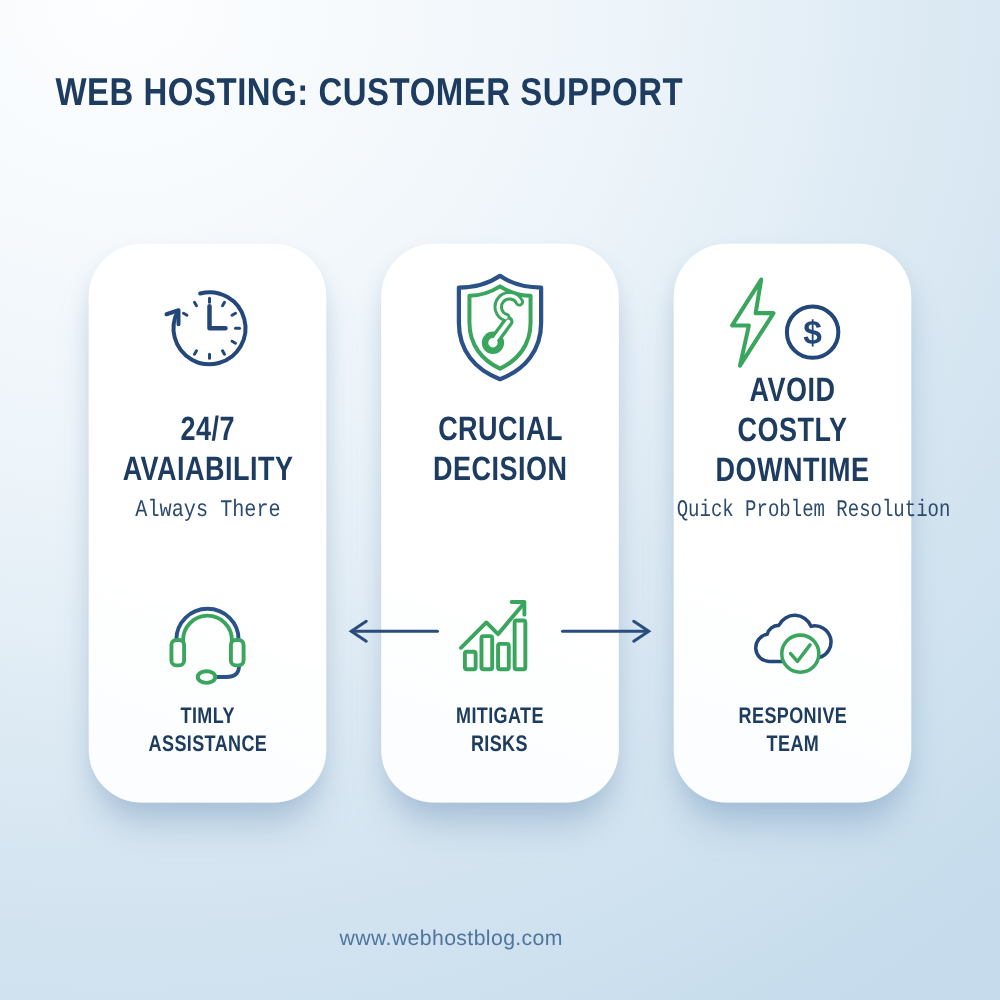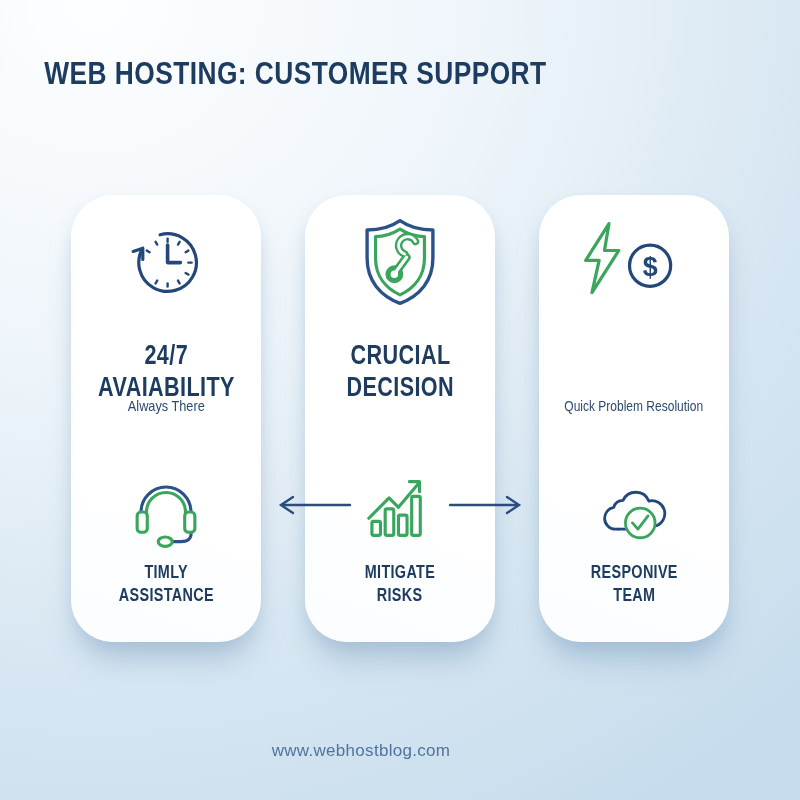--- a/index.html
+++ b/index.html
@@ -20,25 +20,25 @@
     width:190px;height:447px;border-radius:42px;position:relative;
     background:linear-gradient(200deg,#ffffff 55%,#fbfdfe 100%);
     box-shadow:0 24px 30px -8px rgba(110,145,182,.40), 0 6px 14px rgba(140,170,200,.18);
   }
   .icon-top{position:absolute;top:26px;left:0;width:100%;display:flex;justify-content:center;}
   .icon-bottom{position:absolute;top:278px;left:0;width:100%;display:flex;justify-content:center;}
   .heading{
     position:absolute;left:-20px;right:-20px;text-align:center;
     color:var(--navy,#1d3c60);font-size:27px;font-weight:700;line-height:32px;letter-spacing:.5px;
   }
-  .heading.two{top:132px;margin-top:12px;}
+  .heading.two{top:132px;}
   .heading.three{top:101px;}
   .subtitle{
     position:absolute;top:202px;left:-25px;right:-25px;text-align:center;
-    color:var(--navy-soft,#2c4a6e);font-size:15px;font-weight:400;
+    color:var(--navy-soft,#2c4a6e);font-size:19px;font-weight:400;font-family:Liberation Mono, monospace;
   }
   .label{
     position:absolute;top:366px;left:-15px;right:-15px;text-align:center;
     color:var(--navy,#1d3c60);font-size:18px;font-weight:700;line-height:23px;letter-spacing:.4px;
   }
   .arrow{position:absolute;top:494px;z-index:5;}
   .arrow.left{left:274px;}
   .arrow.right{left:448px;}
   .footer{
     position:absolute;top:741px;left:0;width:722px;text-align:center;
@@ -132,20 +132,25 @@
   </div>
 
   <div class="card">
     <div class="icon-top">
       <svg width="126" height="76" viewBox="0 0 140 85" fill="none" stroke-linecap="round" stroke-linejoin="round">
         <path d="M42,3 L16,44 L31,44 L23,80 L53,33 L37,33 Z" stroke="#3aa55d" stroke-width="3.6"></path>
         <circle cx="88" cy="50" r="23" stroke="#24477a" stroke-width="3.6" fill="#ffffff"></circle>
         <text x="88" y="61" text-anchor="middle" font-family="Liberation Sans, sans-serif" font-size="30" font-weight="700" fill="#24477a" stroke="none">$</text>
       </svg>
     </div>
+    <div class="heading three">
+      <div><span class="cond">AVOID</span></div>
+      <div><span class="cond">COSTLY</span></div>
+      <div><span class="cond">DOWNTIME</span></div>
+    </div>
     <div class="subtitle"><span class="cond">Quick Problem Resolution</span></div>
     <div class="icon-bottom">
       <svg width="80" height="78" viewBox="0 0 100 100" fill="none" stroke-linecap="round" stroke-linejoin="round">
         <path d="M30,72 h-4 a14,14 0 0,1 -2,-27.8 a12,12 0 0,1 12,-9.2 a18,18 0 0,1 33,1 a14,14 0 0,1 8,32 h-5" stroke="#24477a" stroke-width="3.6"></path>
         <path d="M30,72 h12" stroke="#24477a" stroke-width="3.6"></path>
         <circle cx="58" cy="64" r="19" stroke="#3aa55d" stroke-width="3.6" fill="#ffffff"></circle>
         <path d="M48,64 L55,72 L68,55" stroke="#3aa55d" stroke-width="3.6"></path>
       </svg>
     </div>
     <div class="label">

